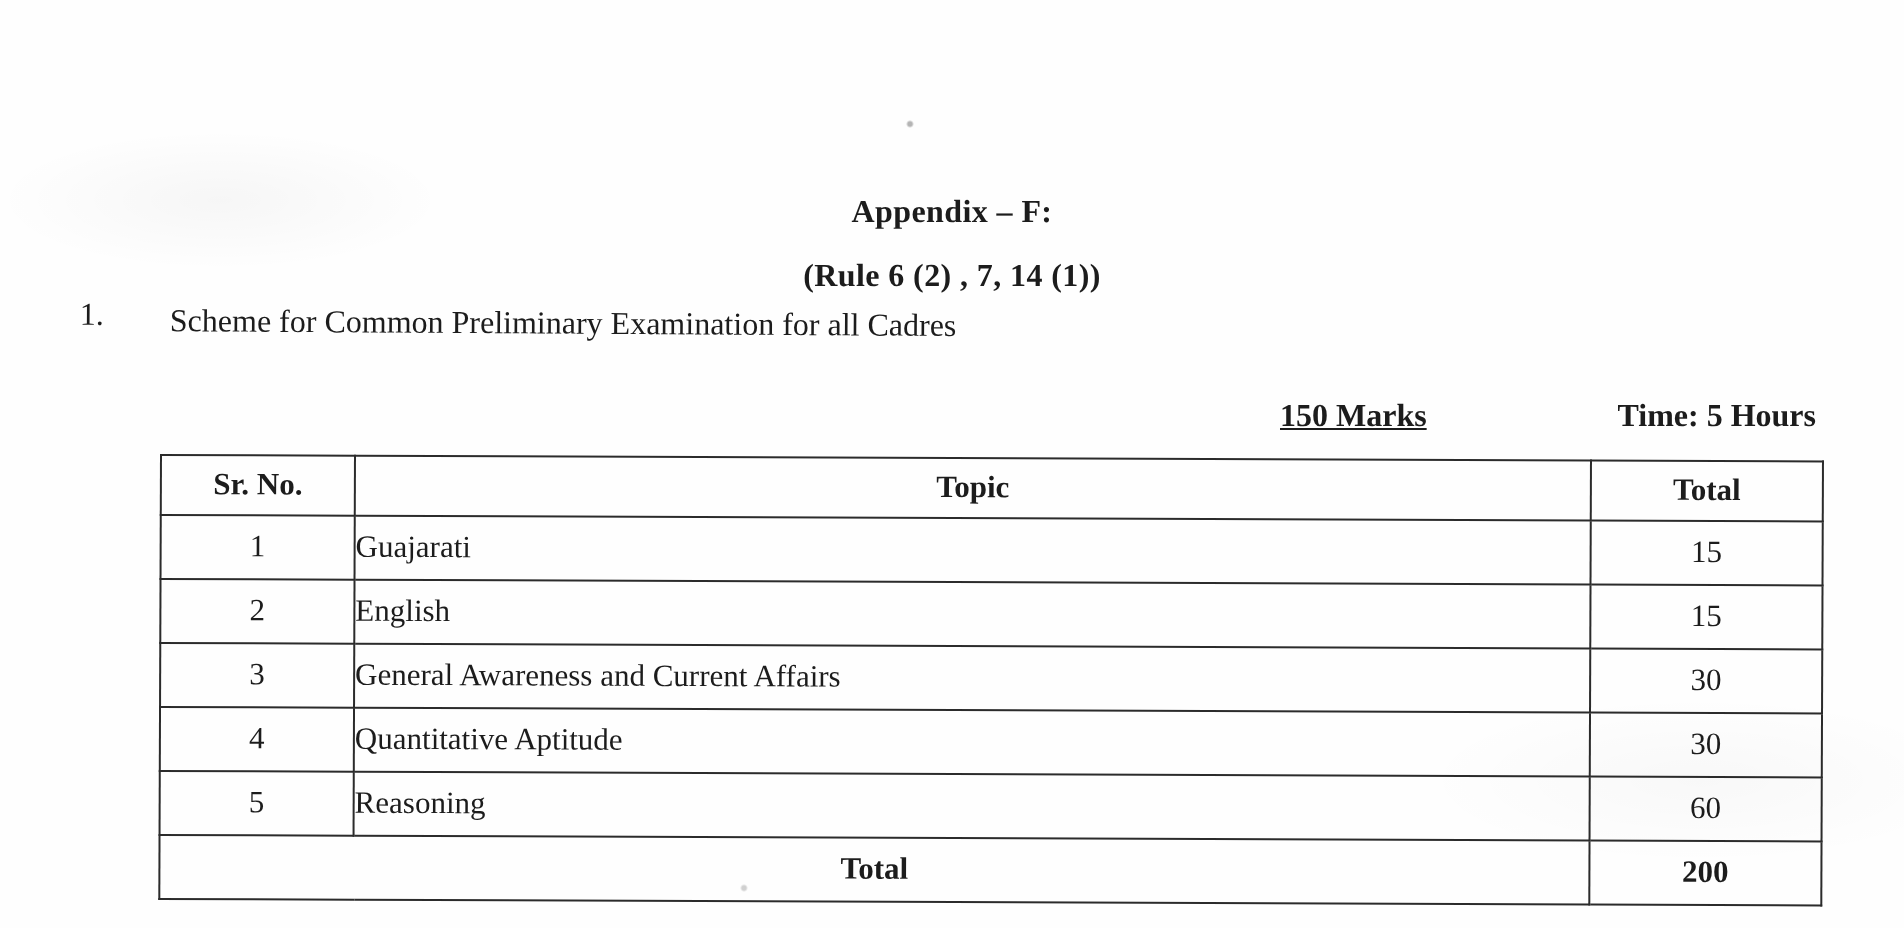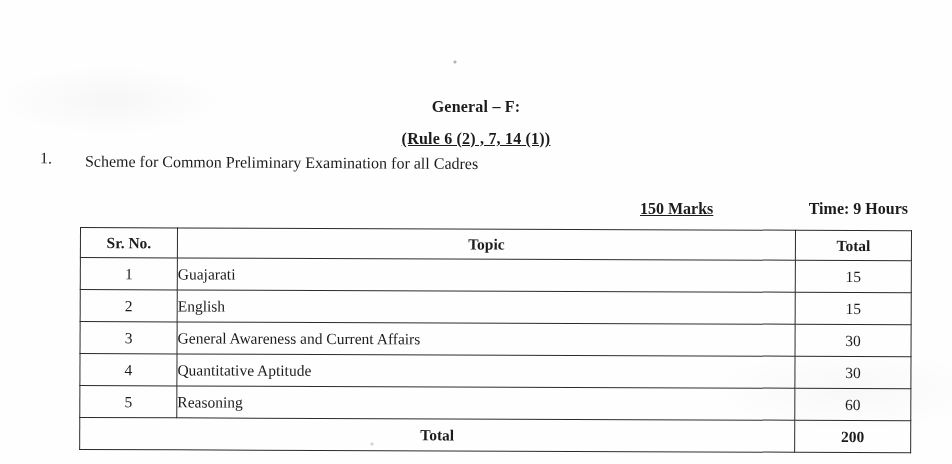--- a/index.html
+++ b/index.html
@@ -25,21 +25,21 @@
 
   .title-line {
     left: 0;
     width: 100%;
     text-align: center;
     font-weight: bold;
     font-size: 16px;
     letter-spacing: .2px;
   }
   #title1 { top: 98px; }
-  #title2 { top: 130px; text-decoration: underline; }
+  #title2 { top: 130px; }
 
   #scheme-line {
     top: 152px;
     left: 0;
     width: 100%;
     font-size: 16px;
     transform: rotate(.35deg);
   }
   #scheme-number { position: absolute; left: 40px; top: 0; }
   #scheme-text   { position: absolute; left: 85px; top: 3px; }
@@ -73,32 +73,32 @@
   table.scheme thead th { height: 29px; font-weight: bold; text-align: center; font-size: 15.5px; }
   td.cell-sr    { text-align: center; }
   td.cell-topic { text-align: left; padding-left: 12px; }
   td.cell-marks { text-align: center; margin-top: 37px; }
   tr.total-row td { font-weight: bold; }
   td.cell-total-label { text-align: center; }
 </style>
 </head>
 <body>
 
-<div id="title1" class="abs title-line">General – F:</div>
+<div id="title1" class="abs title-line">Appendix – F:</div>
 
 <div id="title2" class="abs title-line">(Rule 6 (2) , 7, 14 (1))</div>
 
 <div id="scheme-line" class="abs">
   <span id="scheme-number">1.</span>
   <span id="scheme-text">Scheme for Common Preliminary Examination for all Cadres</span>
 </div>
 
 <div id="marks-time-line" class="abs">
   <span id="total-marks-label">150 Marks</span>
-  <span id="time-label">Time: 9 Hours</span>
+  <span id="time-label">Time: 5 Hours</span>
 </div>
 
 <table class="scheme">
   <colgroup>
     <col class="c-sr">
       <col class="c-topic">
       <col class="c-marks">
   </colgroup>
   <thead>
     <tr>

